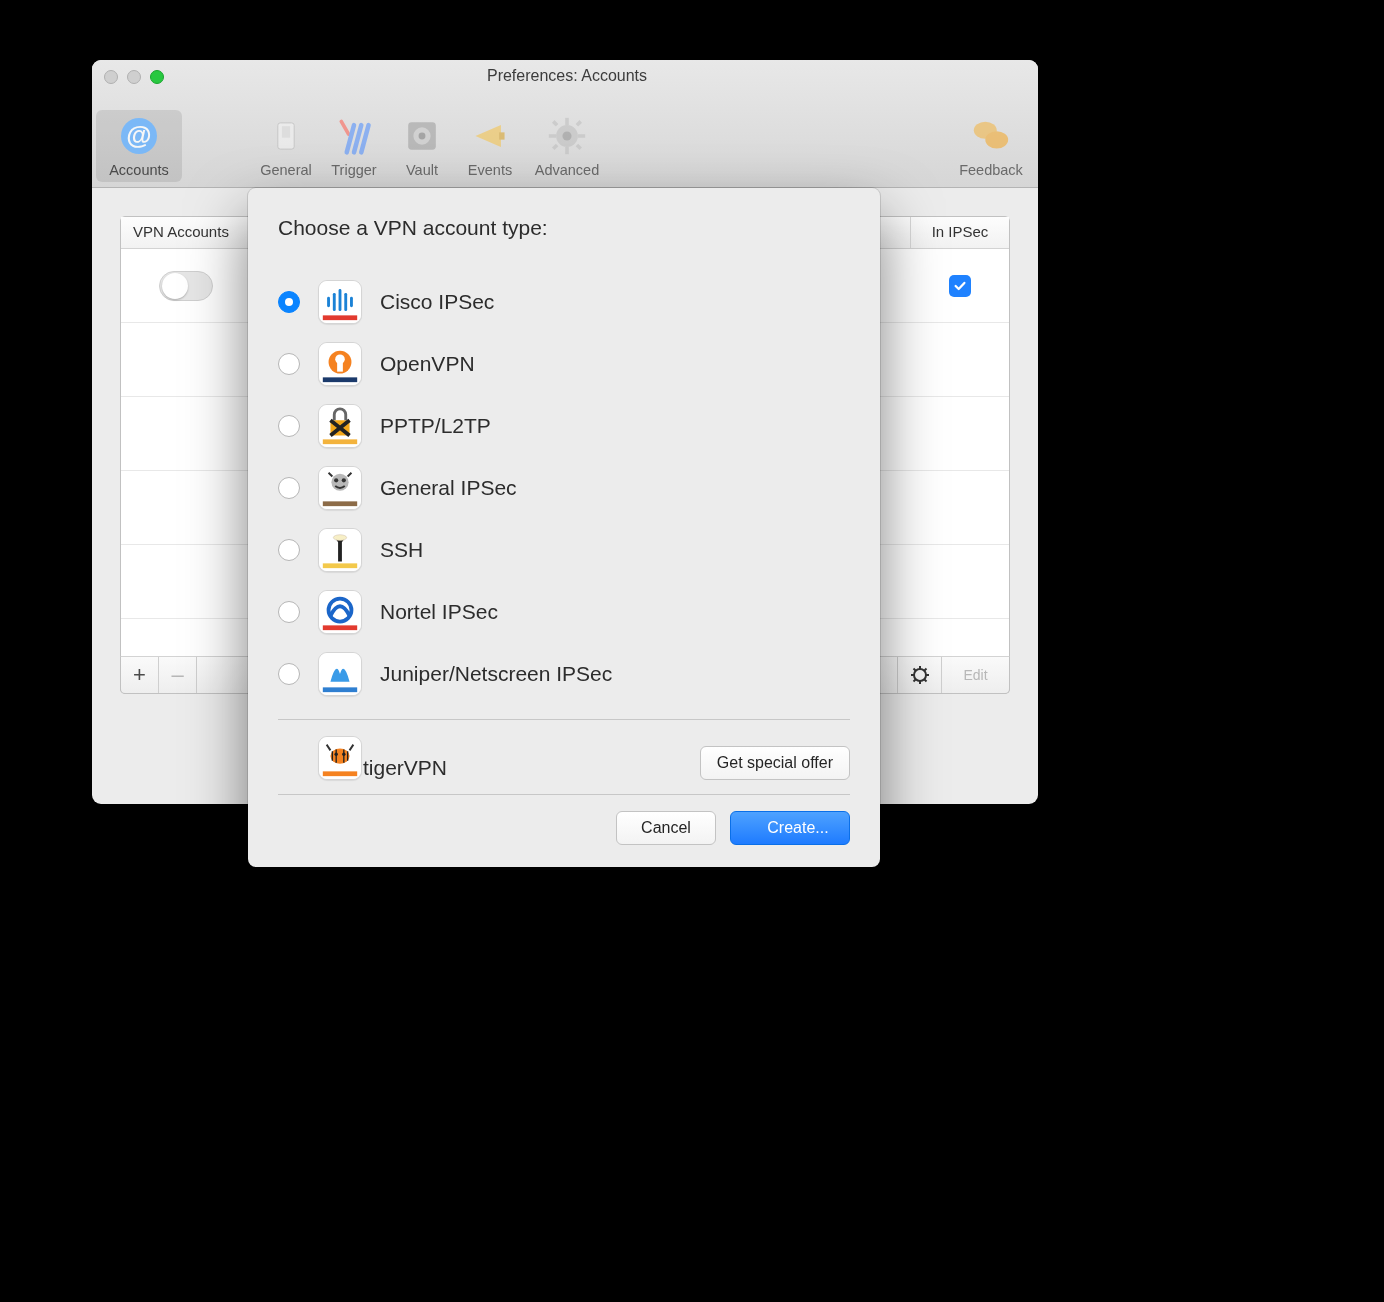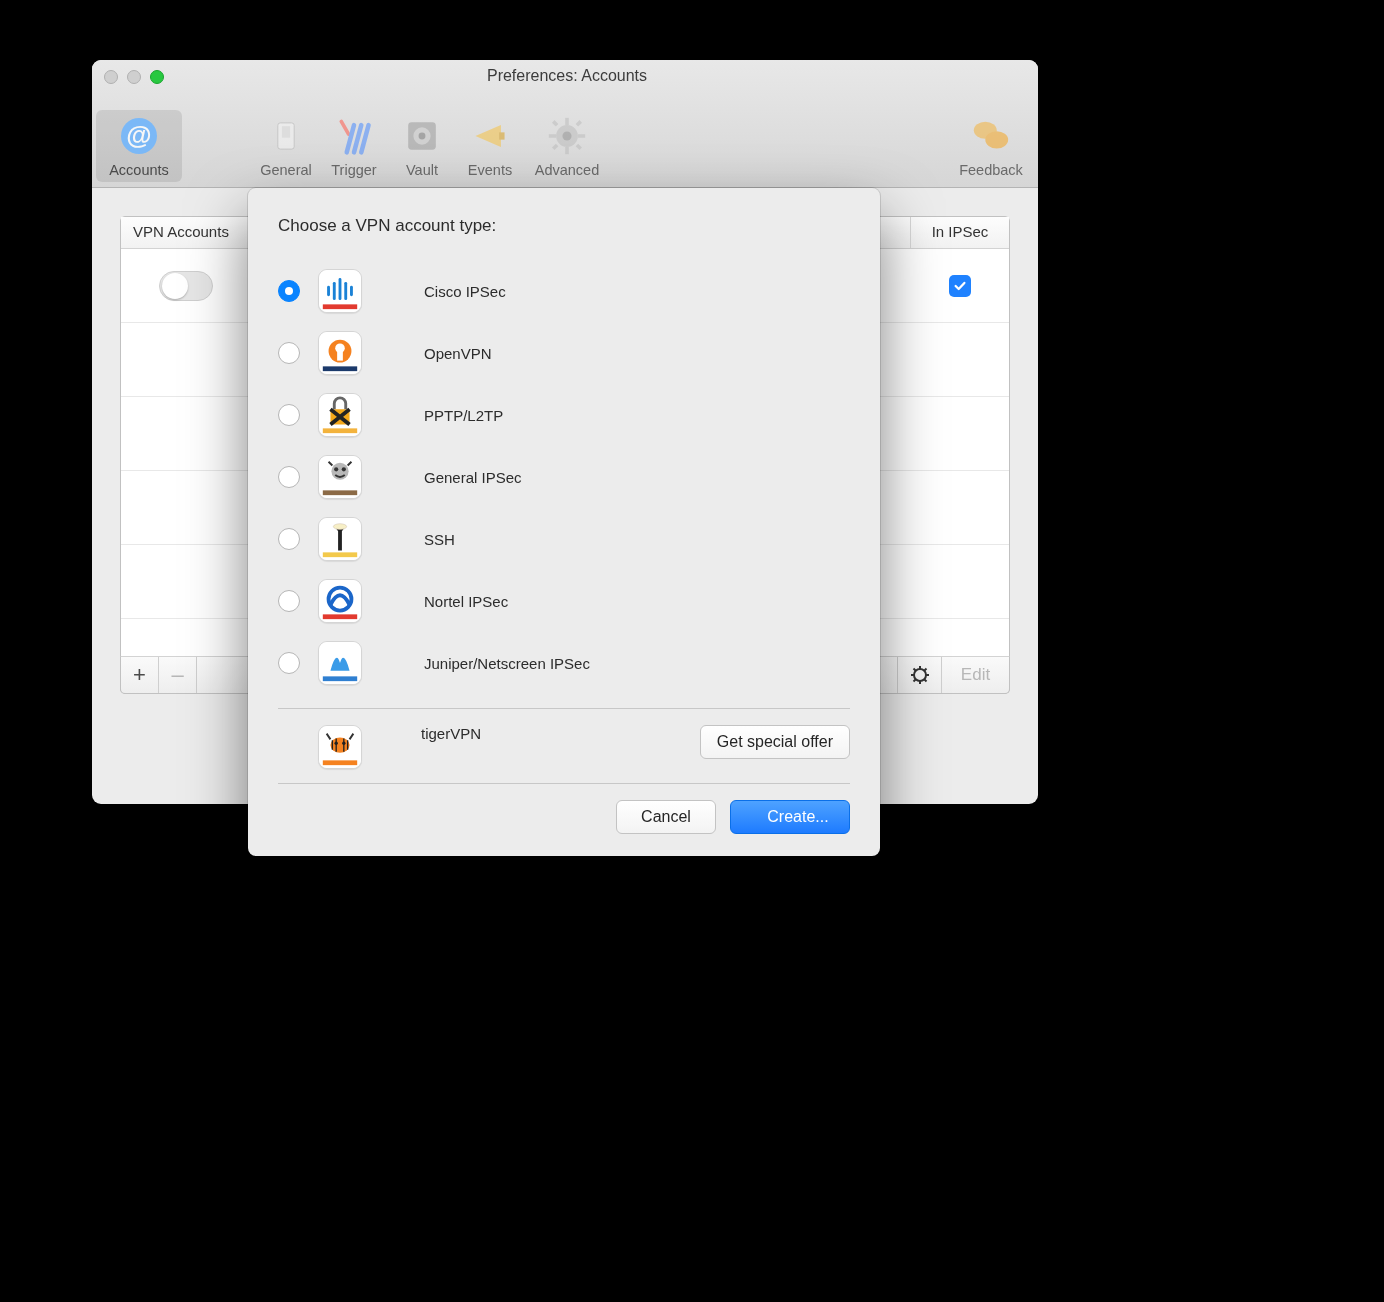--- a/index.html
+++ b/index.html
@@ -158,37 +158,37 @@
     }
     .lt-btn.dim { color: #b7b7b7; }
     .lt-flex { flex: 1; }
     .lt-gear {
       width: 44px; border-left: 1px solid #cfcfcf;
       display: flex; align-items: center; justify-content: center;
     }
     .lt-edit {
       width: 68px; border-left: 1px solid #cfcfcf;
       display: flex; align-items: center; justify-content: center;
-      color: #b7b7b7; font-size: 17px;
+      color: #b7b7b7; font-size: 14px;
     }
 
     
     .sheet {
       position: absolute;
       left: 248px;
       top: 188px;
       width: 632px;
       background: #ececec;
       border-radius: 8px;
       box-shadow: 0 28px 60px rgba(0,0,0,0.5), 0 0 0 1px rgba(0,0,0,0.12);
       padding: 28px 30px 22px 30px;
       color: #2c2c2c;
       font-size: 16px;
     }
-    .sheet-title { font-size: 17px; margin-bottom: 24px; }
+    .sheet-title { font-size: 21px; margin-bottom: 31px; }
     .vpn-list {}
     .vpn-item {
       display: flex;
       align-items: center;
       gap: 18px;
       height: 62px;
     }
     .radio {
       width: 22px; height: 22px; border-radius: 50%;
       border: 1px solid #b6b6b6; background: #fff;
@@ -198,27 +198,27 @@
     .radio.sel::after {
       content: ""; width: 8px; height: 8px; border-radius: 50%; background: #fff;
     }
     .vpn-icon {
       width: 44px; height: 44px; border-radius: 9px;
       background: #fff; border: 1px solid #d5d5d5;
       display: flex; align-items: center; justify-content: center;
       box-shadow: 0 1px 1px rgba(0,0,0,0.08);
       flex-shrink: 0;
     }
-    .vpn-label { font-size: 15px; margin-left: 44px; }
+    .vpn-label { font-size: 21px; }
     hr.div {
       border: none; border-top: 1px solid #c7c7c7; margin: 14px 0 16px 0;
     }
     .promo-text { font-size: 16.5px; line-height: 1.45; color: #2b2b2b; }
     .promo-row {
-      display: flex; align-items: flex-start; gap: 15px; margin-top: 14px;
+      display: flex; align-items: flex-end; gap: 1px; margin-top: 14px;
     }
     .promo-row .vpn-icon { margin-left: 40px; }
     .promo-btn, .btn {
       height: 34px;
       border: 1px solid #c3c3c3;
       border-radius: 6px;
       background: linear-gradient(#ffffff,#f3f3f3);
       font-size: 16px;
       color: #252525;
       padding: 0 16px;

